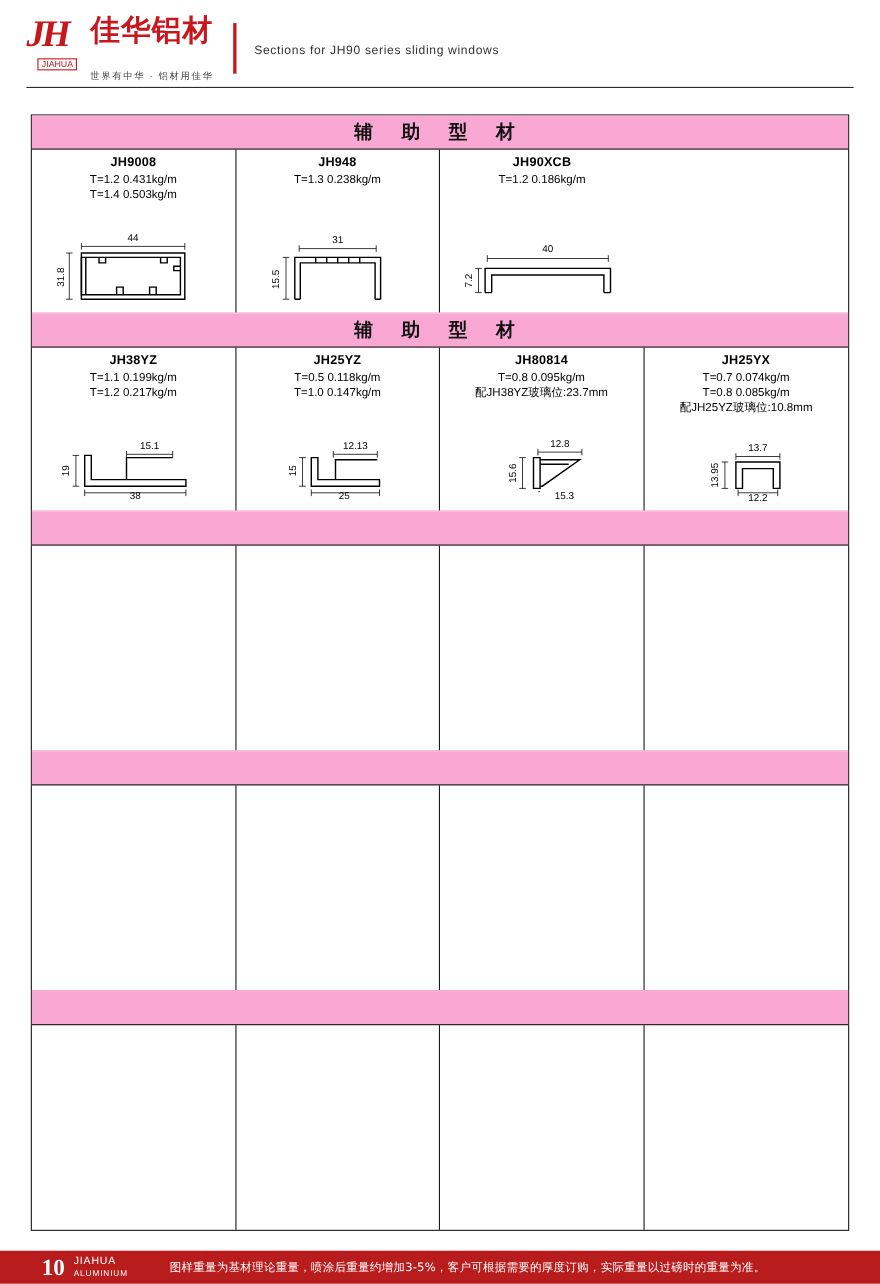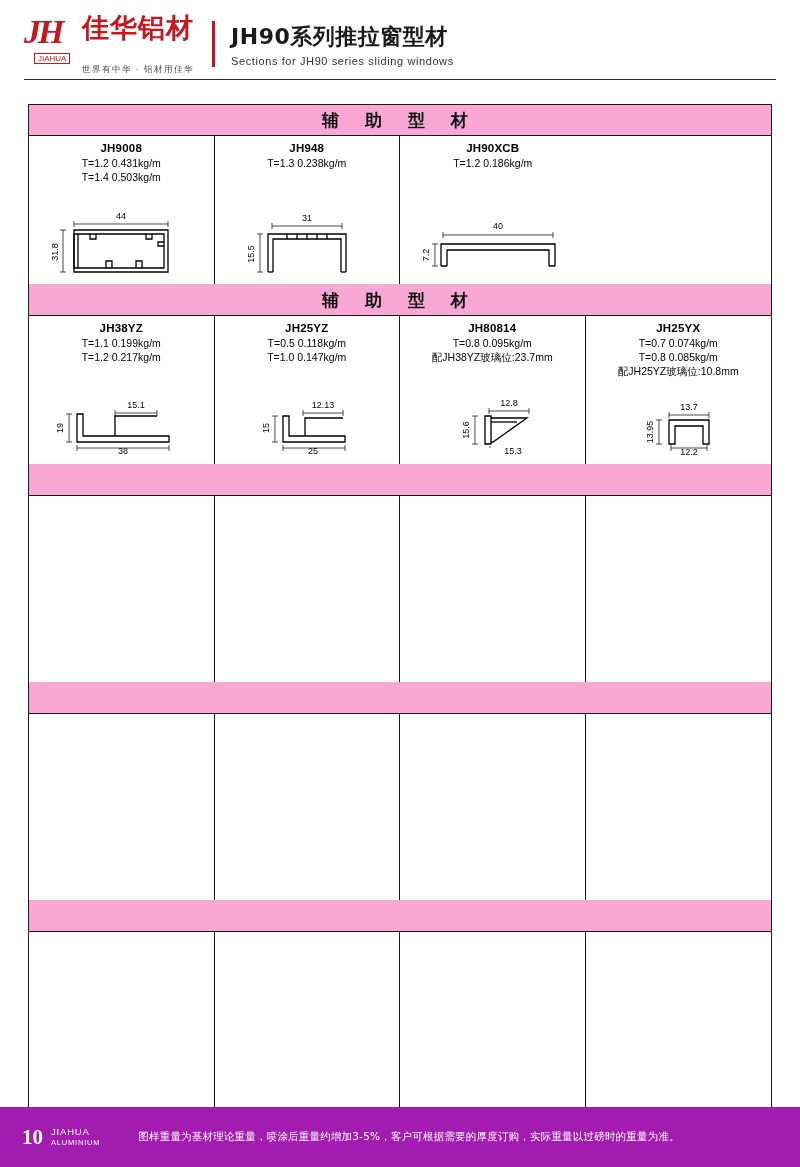--- a/index.html
+++ b/index.html
@@ -185,25 +185,25 @@
     transform: translateX(-50%);
     bottom: 2px;
   }
 
   
   .footer {
     position: absolute;
     left: 0;
     right: 0;
     bottom: 0;
-    height: 60px;
-    background: #a21caf;
+    height: 30px;
+    background: #b91c1c;
     display: flex;
     align-items: center;
-    padding-left: 22px;
+    padding-left: 38px;
     box-sizing: border-box;
   }
   .page-num {
     color: #fff;
     font-size: 21px;
     font-weight: bold;
     margin-right: 8px;
     font-family: "Liberation Serif", serif;
   }
   .footer-brand {
@@ -235,21 +235,20 @@
       <div class="jh">JH</div>
       <div class="cn">JIAHUA</div>
     </div>
     <div class="logo-text">
       <div class="logo-cn">佳华铝材</div>
       <div class="logo-sub">世界有中华 · 铝材用佳华</div>
     </div>
   </div>
   <div class="header-divider"></div>
   <div class="title-block">
-    <div class="title-cn">JH90系列推拉窗型材</div>
     <div class="title-en">Sections for JH90 series sliding windows</div>
   </div>
   <div class="header-rule"></div>
 </div>
 
 <div class="sheet">
 
   <div class="band">辅 助 型 材</div>
   <div class="row filled">
 

